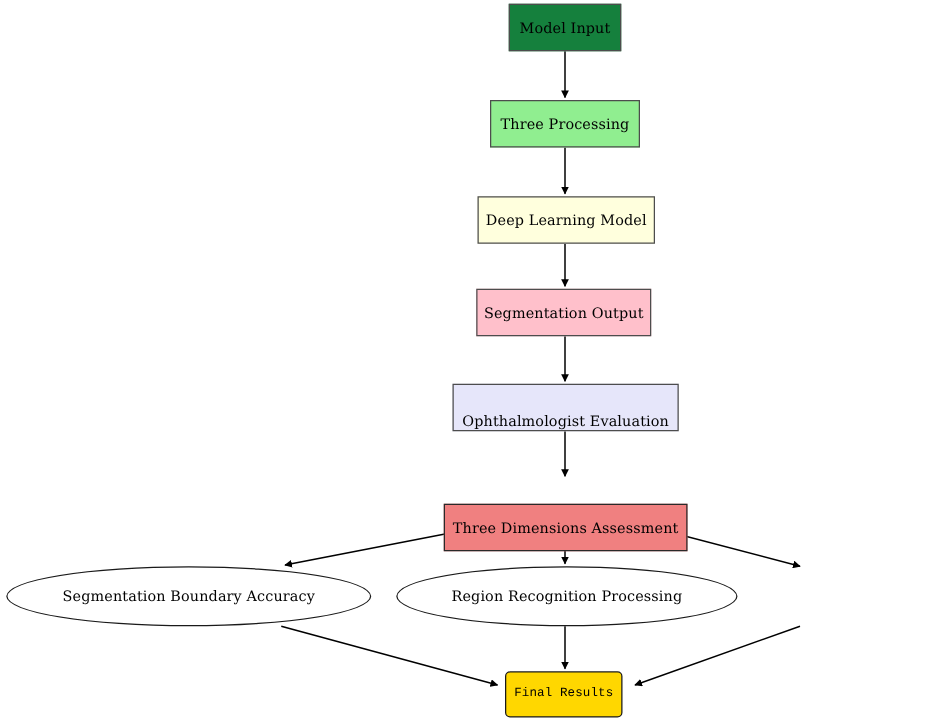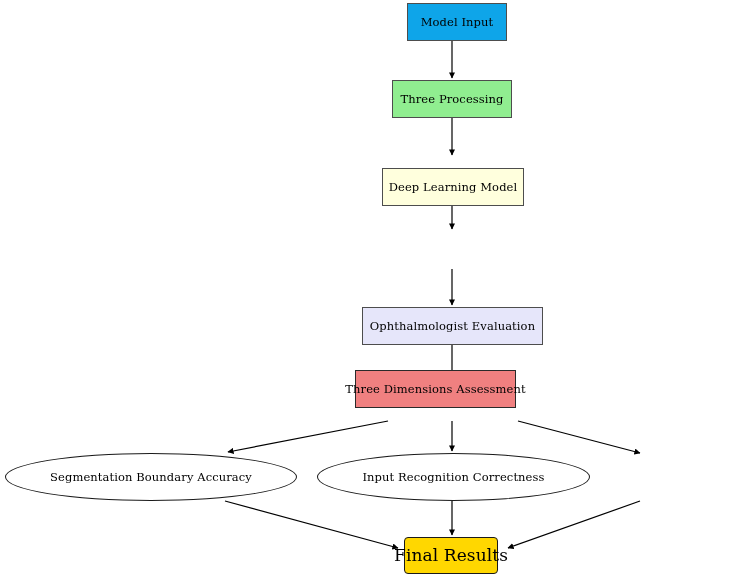--- a/index.html
+++ b/index.html
@@ -40,21 +40,22 @@
   .box {
     border: 1px solid #4d4d4d;
     font-size: 11.5px;
   }
   .box-strong {
     border: 1px solid #2a2a2a;
   }
   .rounded {
     border-radius: 4px;
     border: 1px solid #1a1a1a;
-    font-size: 17px;
+    font-size: 10px;
+    font-family: Liberation Mono, monospace;
   }
   .ellipse {
     border: 1px solid #1a1a1a;
     border-radius: 50%;
     background: #ffffff;
     font-size: 11.5px;
   }
   .node span {
     display: block;
     letter-spacing: 0.1px;
@@ -81,47 +82,50 @@
       <path d="M 388 421 L 228 452"></path>
       <line x1="452" y1="421" x2="452" y2="451"></line>
       <path d="M 518 421 L 640 453"></path>
 
       <path d="M 225 501 L 398 548"></path>
       <line x1="452" y1="501" x2="452" y2="535"></line>
       <path d="M 640 501 L 508 548"></path>
     </g>
   </svg>
 
-  <div class="node box" style="left:407px; top:3px; width:100px; height:38px; background:#0ea5e9;">
+  <div class="node box" style="left:407px; top:3px; width:90px; height:38px; background:#15803d;">
     <span>Model Input</span>
   </div>
 
   <div class="node box" style="left:392px; top:80px; width:120px; height:38px; background:#90ee90;">
     <span>Three Processing</span>
   </div>
 
-  <div class="node box" style="left:382px; top:168px; width:142px; height:38px; background:#ffffdd;">
+  <div class="node box" style="left:382px; top:157px; width:142px; height:38px; background:#ffffdd;">
     <span>Deep Learning Model</span>
   </div>
 
+  <div class="node box" style="left:381px; top:231px; width:140px; height:38px; background:#ffc0cb;">
+    <span>Segmentation Output</span>
+  </div>
 
-  <div class="node box" style="left:362px; top:307px; width:181px; height:38px; background:#e6e6fa;">
+  <div class="node box" style="left:362px; top:307px; width:181px; height:38px; background:#e6e6fa;align-items:flex-end;">
     <span>Ophthalmologist Evaluation</span>
   </div>
 
-  <div class="node box box-strong" style="left:355px; top:370px; width:161px; height:38px; background:#f08080;">
+  <div class="node box box-strong" style="left:355px; top:403px; width:195px; height:38px; background:#f08080;">
     <span>Three Dimensions Assessment</span>
   </div>
 
   <div class="node ellipse" style="left:5px; top:453px; width:292px; height:48px;justify-content:center;">
     <span>Segmentation Boundary Accuracy</span>
   </div>
 
   <div class="node ellipse" style="left:317px; top:453px; width:273px; height:48px;">
-    <span>Input Recognition Correctness</span>
+    <span>Region Recognition Processing</span>
   </div>
 
 
   <div class="node rounded" style="left:404px; top:537px; width:94px; height:37px; background:#ffd700;">
     <span>Final Results</span>
   </div>
 
 </div>
 
 </body></html>

